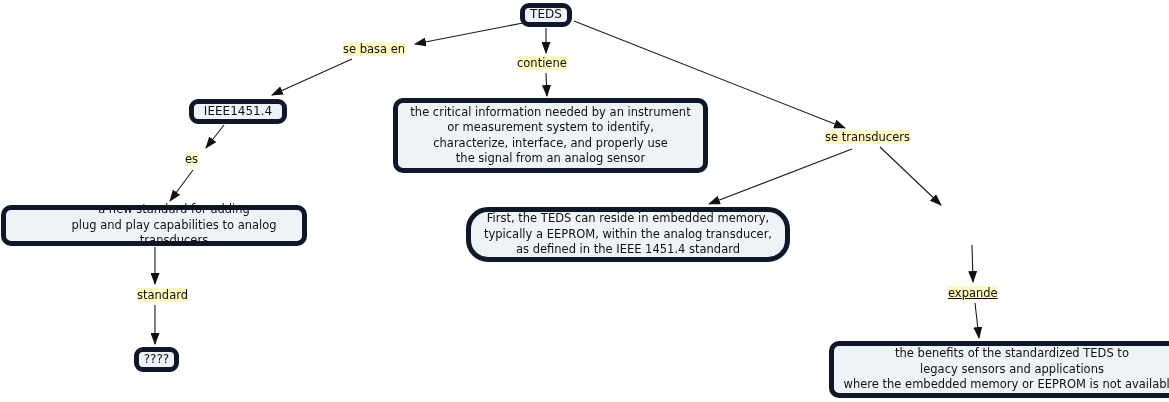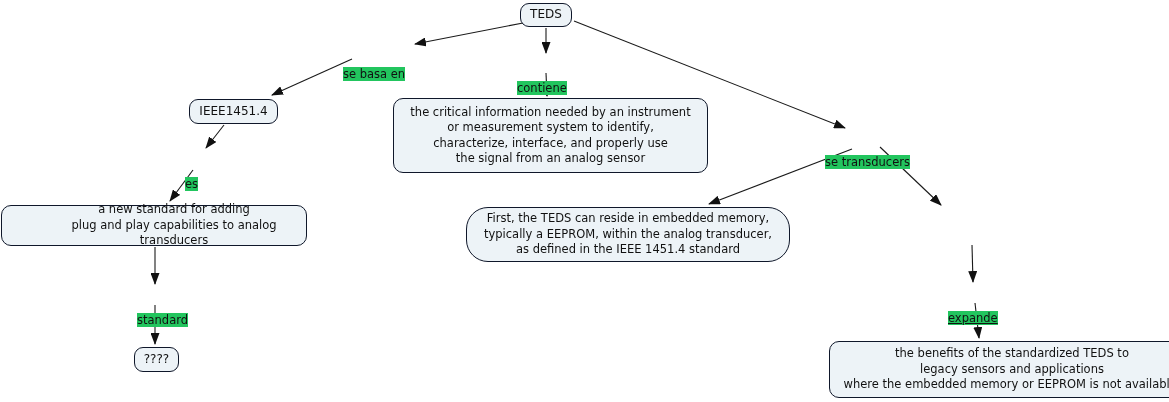--- a/index.html
+++ b/index.html
@@ -14,46 +14,45 @@
   }
   .edges {
     position: absolute;
     left: 0; top: 0;
     width: 1169px; height: 402px;
     pointer-events: none;
   }
   .node {
     position: absolute;
     background: #edf3f7;
-    border: 1px solid #0f172a;
+    border: 5px solid #0f172a;
     border-radius: 10px;
     display: flex;
     align-items: center;
     justify-content: center;
     box-sizing: border-box;
     font-size: 11.5px;
     line-height: 15.5px;
   }
   .node .txt {
     white-space: pre-line;
     text-align: center;
     width: 100%;
   }
   .pill { border-radius: 9px; font-size: 12px; }
   .link-label {
     position: absolute;
     font-size: 11.5px;
     line-height: 14px;
     white-space: nowrap;
-    background: #22c55e;
-    margin-top: 25px;
+    background: #fef9c3;
   }
   
   #node-teds         { left: 520px; top: 3px;   width: 52px;  height: 24px; }
-  #node-ieee1451-4   { left: 189px; top: 99px;  width: 89px;  height: 25px; }
+  #node-ieee1451-4   { left: 189px; top: 99px;  width: 98px;  height: 25px; }
   #node-unknown      { left: 134px; top: 347px; width: 45px;  height: 25px; }
   #node-definition   { left: 393px; top: 98px;  width: 315px; height: 75px; }
   #node-new-standard { left: 1px;   top: 205px; width: 306px; height: 41px; padding-left: 40px; }
   #node-embedded     { left: 466px; top: 207px; width: 324px; height: 55px; border-radius: 22px; }
   #node-virtual      { left: 808px; top: 208px; width: 329px; height: 36px; }
   #node-benefits     { left: 797px; top: 341px; width: 366px; height: 57px; margin-left: 32px; }
   
   #label-se-basa-en    { left: 343px; top: 42px; }
   #label-contiene      { left: 517px; top: 56px; }
   #label-es            { left: 185px; top: 152px; }

